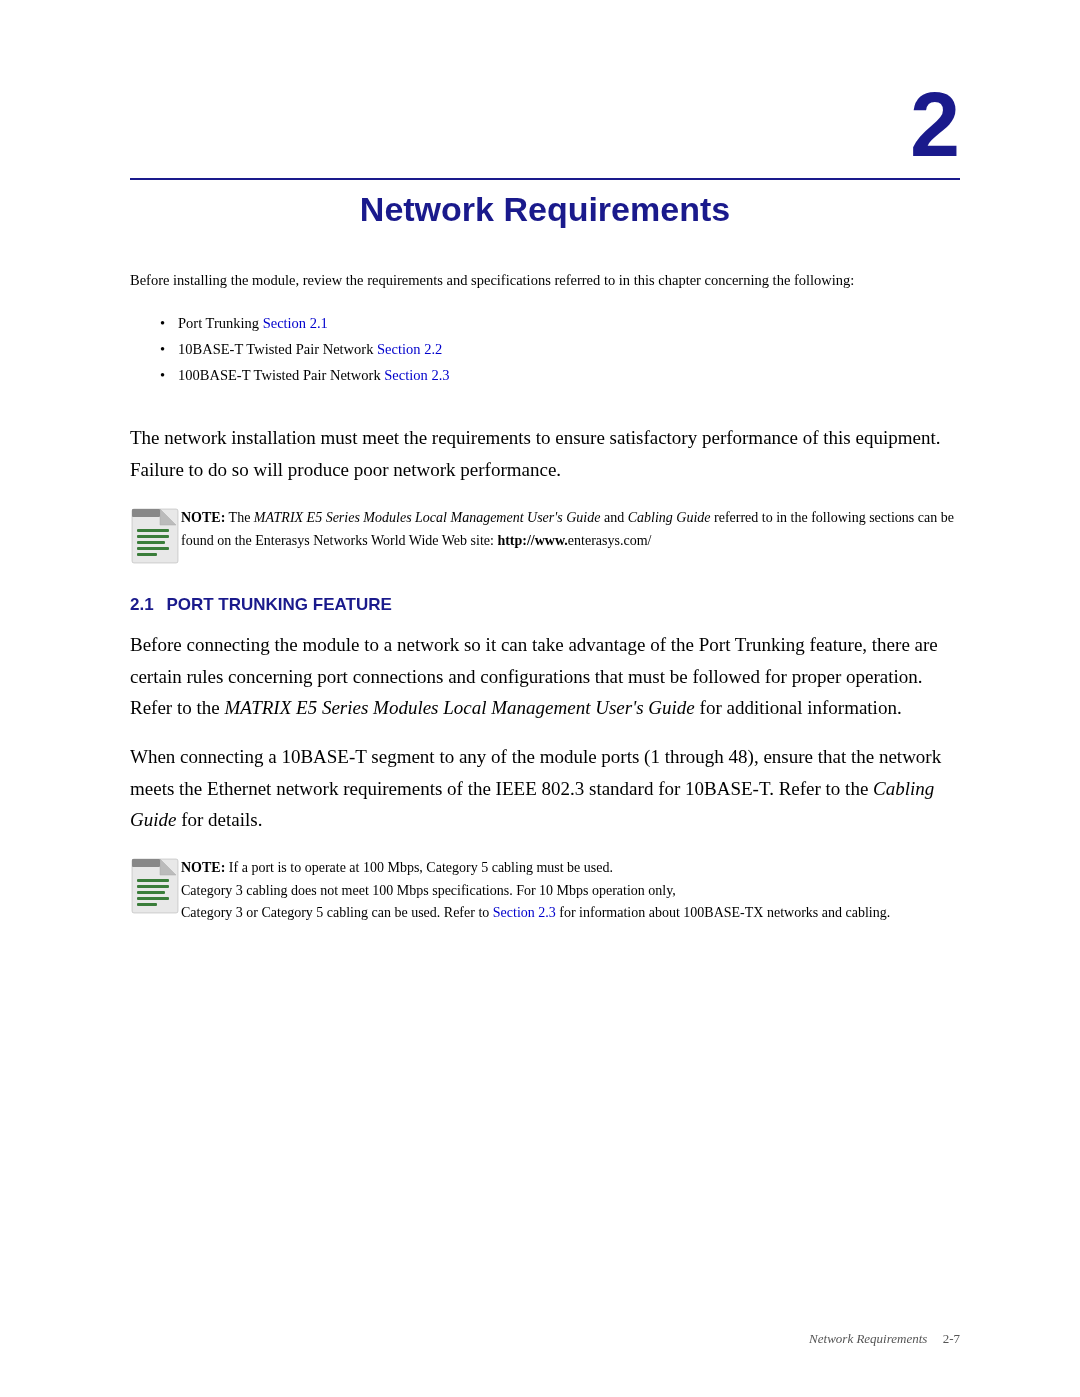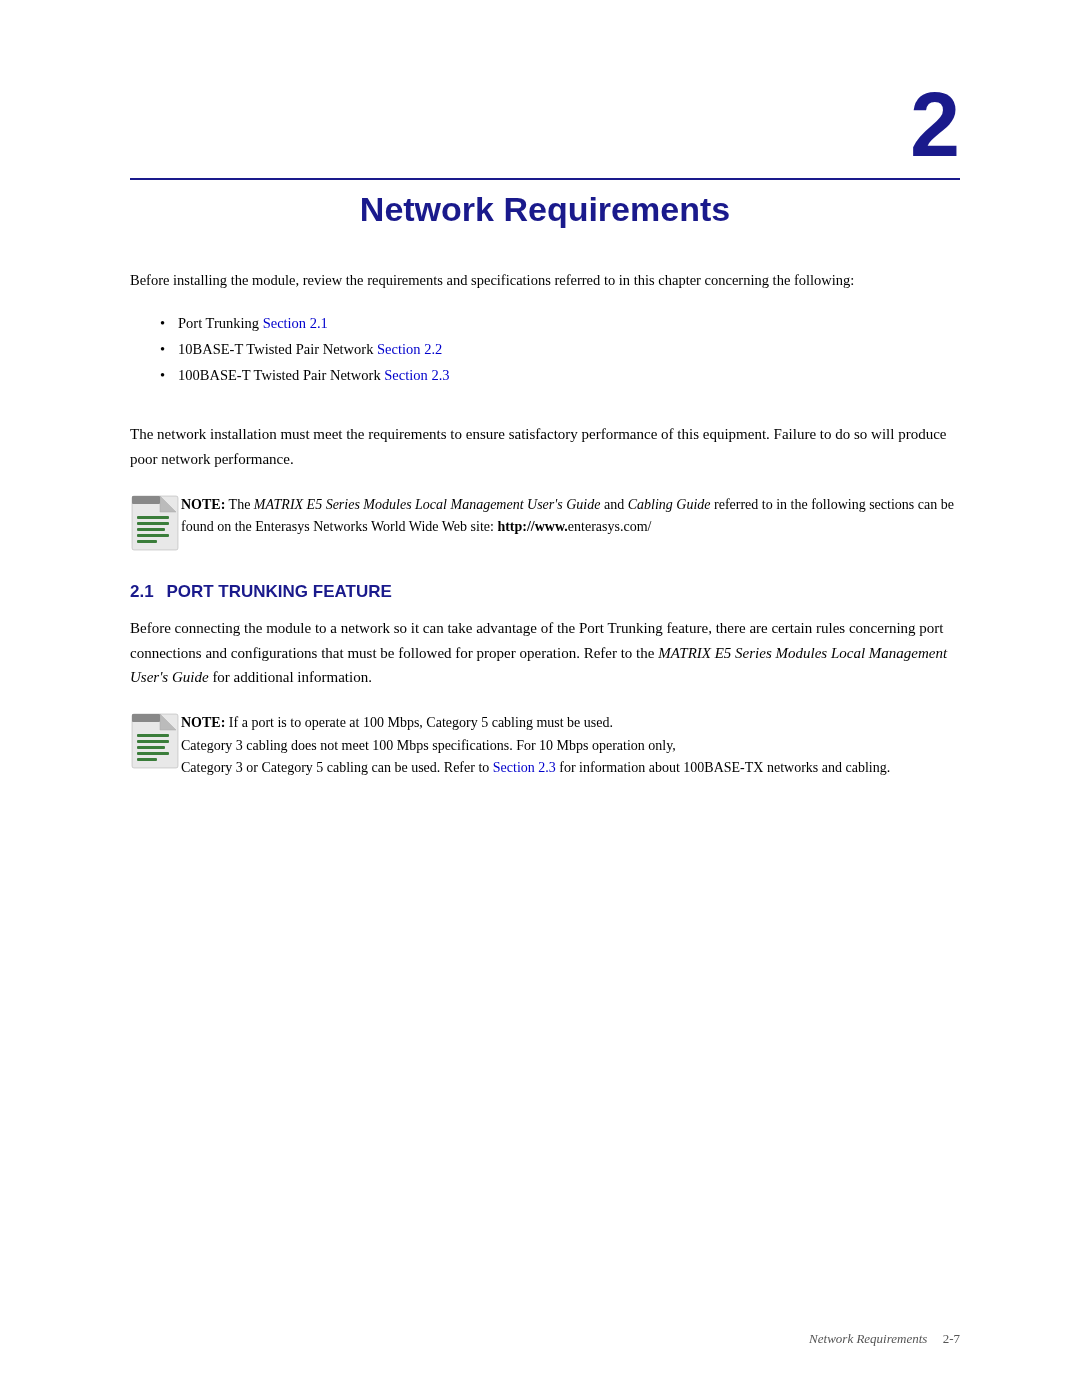--- a/index.html
+++ b/index.html
@@ -111,21 +111,21 @@
       font-family: Arial, sans-serif;
       margin: 30px 0 14px 0;
       text-transform: uppercase;
     }
 
     .section-heading .section-num {
       margin-right: 8px;
     }
 
     .body-text {
-      font-size: 15px;
+      font-size: 19px;
       line-height: 1.65;
       color: #000;
       margin-bottom: 18px;
     }
 
     .footer {
       position: absolute;
       bottom: 50px;
       right: 120px;
       font-size: 13px;
@@ -212,20 +212,23 @@
   <div class="section-heading" id="section-2-1">
     <span class="section-num">2.1</span>
     <span>PORT TRUNKING FEATURE</span>
   </div>
 
   <p class="body-text">
     Before connecting the module to a network so it can take advantage of the Port Trunking feature, there are certain rules concerning port connections and configurations that must be followed for proper operation. Refer to the <em>MATRIX E5 Series Modules Local Management User's Guide</em> for additional information.
   </p>
 
 
+  <p class="body-text">
+    When connecting a 10BASE-T segment to any of the module ports (1 through 48), ensure that the network meets the Ethernet network requirements of the IEEE 802.3 standard for 10BASE-T. Refer to the <em>Cabling Guide</em> for details.
+  </p>
 
   <div class="note-box">
     <div class="doc-icon">
       <svg viewBox="0 0 50 58" xmlns="http://www.w3.org/2000/svg">
         <rect x="2" y="2" width="46" height="54" rx="2" ry="2" fill="#e8e8e8" stroke="#aaa" stroke-width="0.5"></rect>
         <polygon points="30,2 46,18 30,18" fill="#bbb" stroke="#aaa" stroke-width="0.5"></polygon>
         <polygon points="30,2 46,18 30,2" fill="#ccc"></polygon>
         <rect x="7" y="22" width="32" height="3" rx="1" fill="#3a7d3a"></rect>
         <rect x="7" y="28" width="32" height="3" rx="1" fill="#3a7d3a"></rect>
         <rect x="7" y="34" width="28" height="3" rx="1" fill="#3a7d3a"></rect>

